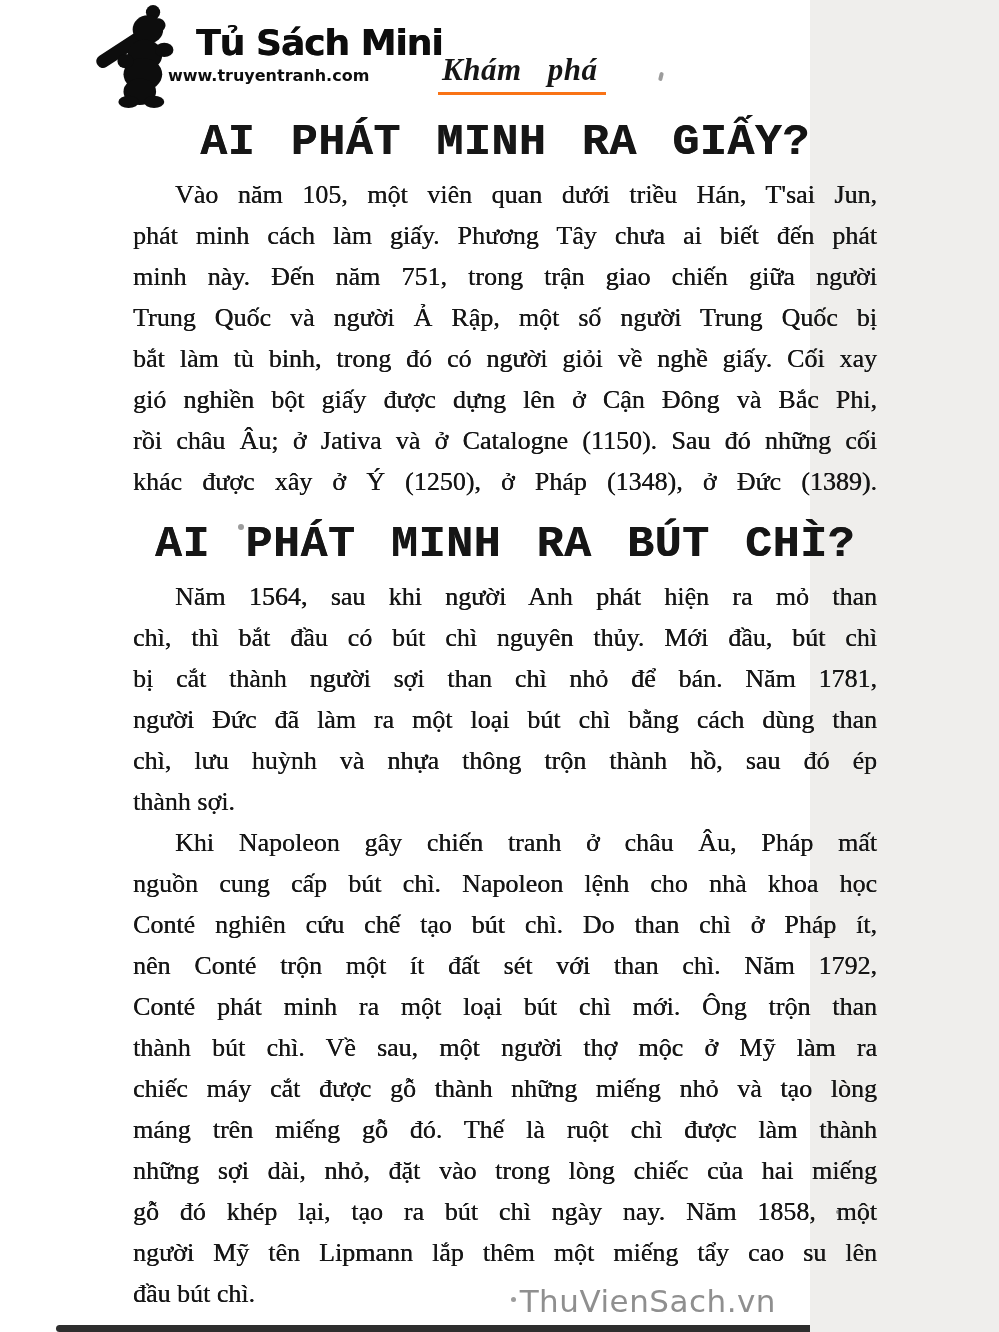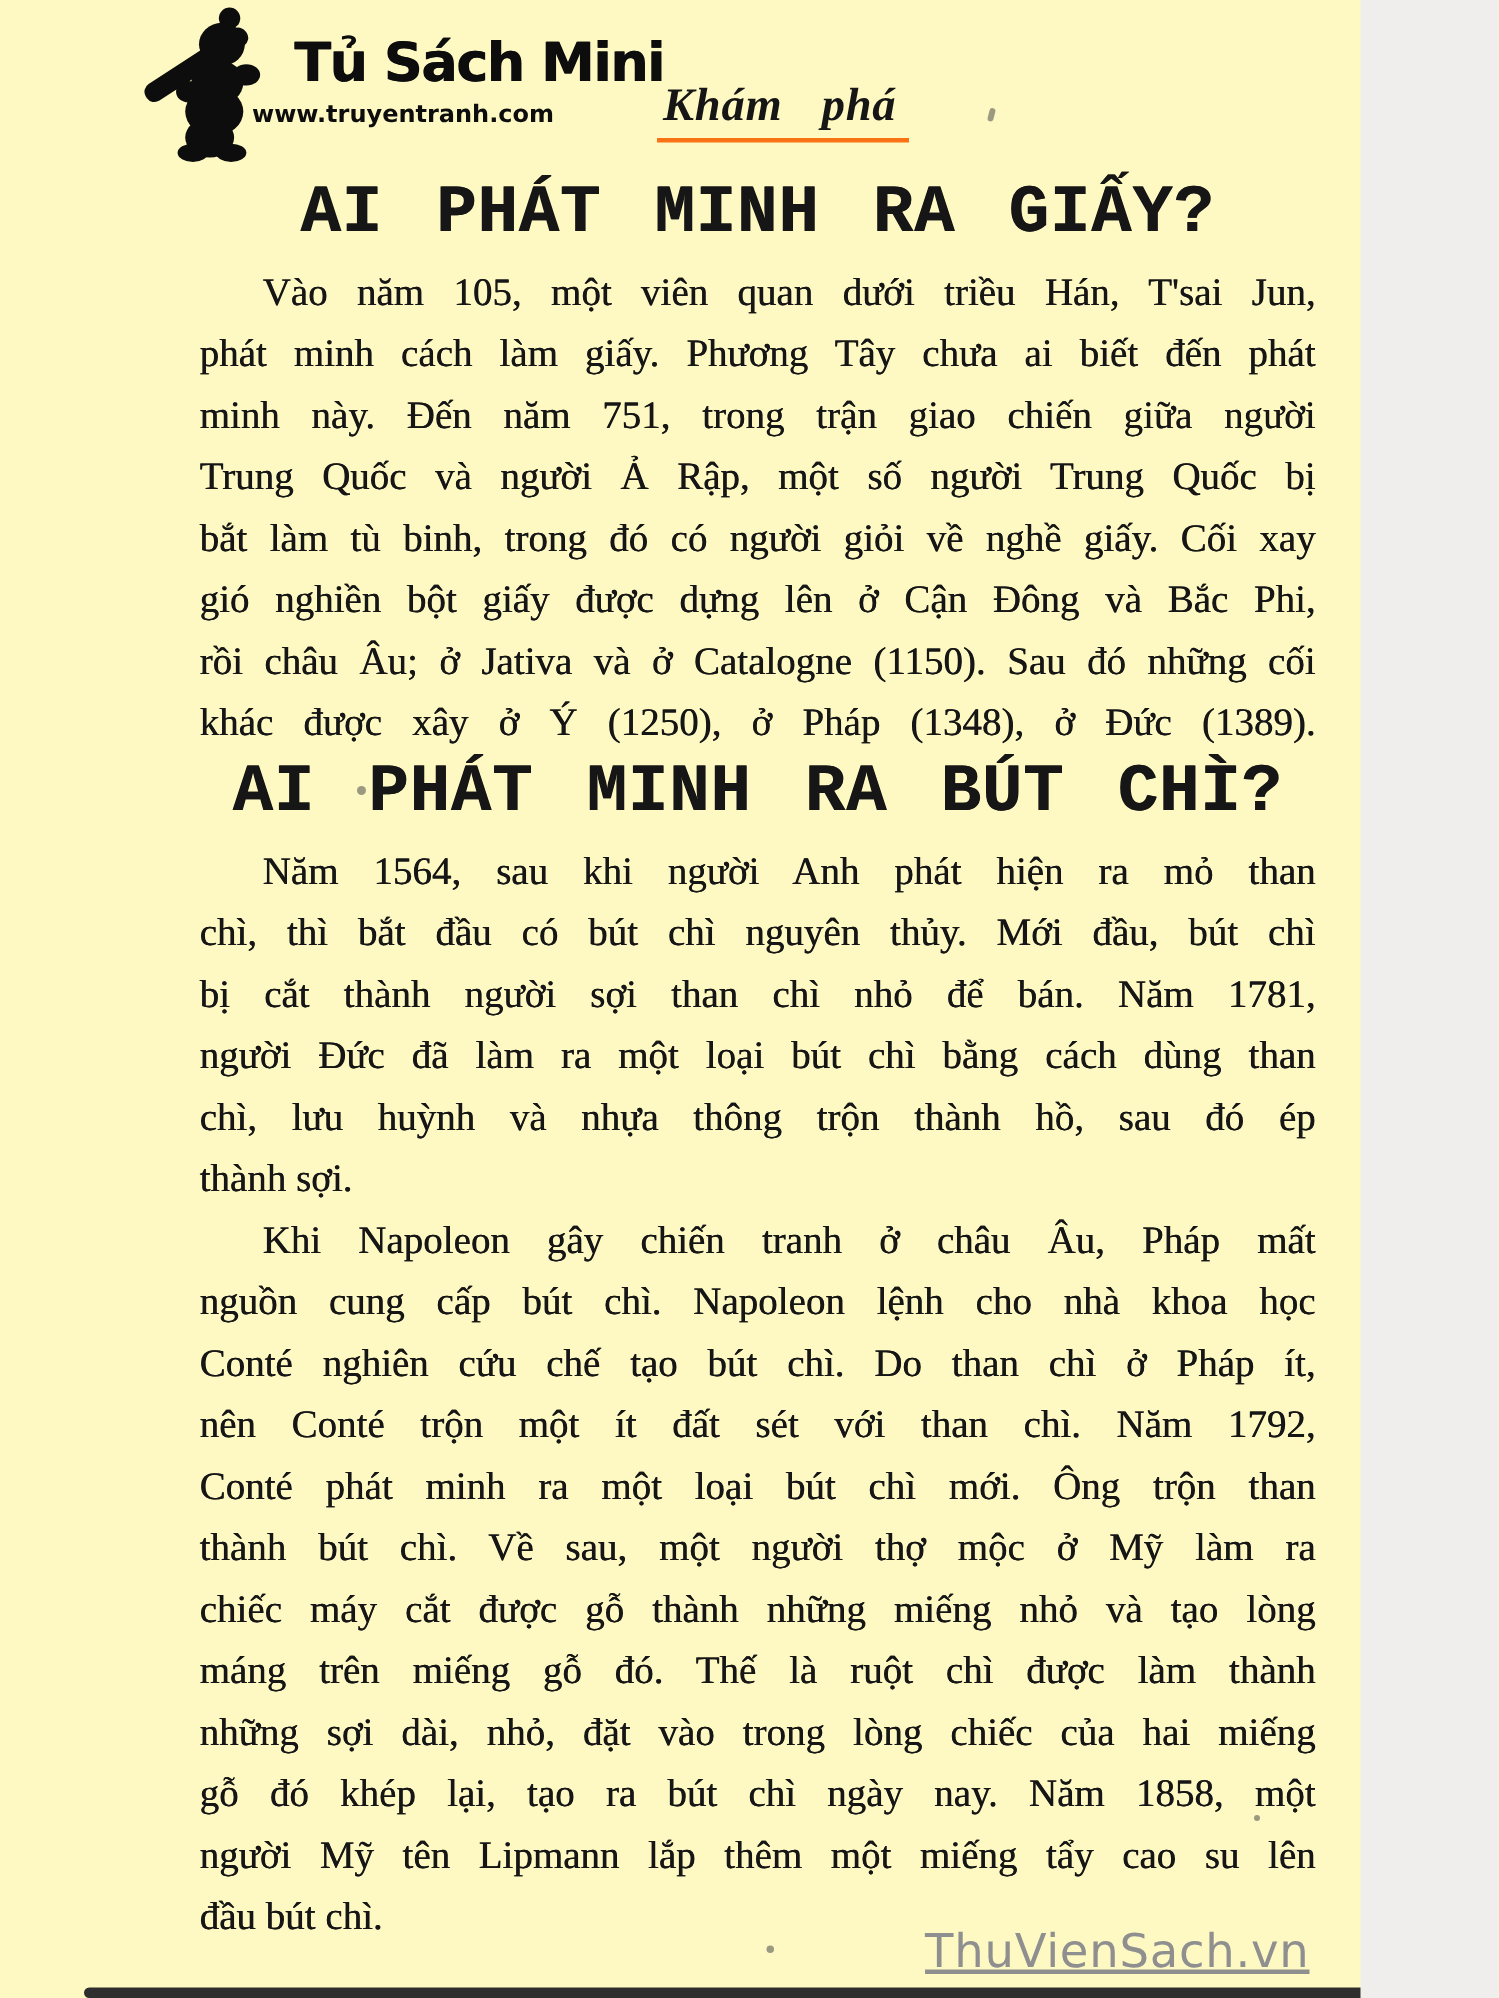--- a/index.html
+++ b/index.html
@@ -2,22 +2,22 @@
 <html><head>
 <meta charset="utf-8">
 <style>
   html,body{margin:0;padding:0;}
   body{
     width:999px;height:1332px;overflow:hidden;
     background:#efeeec;
     font-family:"Liberation Serif","DejaVu Serif",serif;
   }
   .page{
-    position:absolute;left:0;top:0;width:907px;height:1332px;
-    background:#fef9c3;
+    position:absolute;left:0;top:0;width:810px;height:1332px;
+    background:#ffffff;
     color:#161616;
   }
   
   .logo-svg{position:absolute;left:94px;top:2px;width:114px;height:106px;}
   .brand-name{
     position:absolute;left:196px;top:22px;
     font-family:"DejaVu Sans","Liberation Sans",sans-serif;
     font-weight:bold;font-size:36px;letter-spacing:-1px;color:#0d0d0d;
     text-shadow:0.5px 0 0 #0d0d0d;
     white-space:nowrap;
@@ -38,37 +38,36 @@
   
   .text-block{position:absolute;left:133px;top:120px;width:744px;}
   .sec-title{
     margin:0 0 8px 0;
     font-size:45px;font-weight:bold;text-align:center;
     letter-spacing:0.5px;word-spacing:8px;line-height:46px;
     text-shadow:0.4px 0 0 currentColor;
     white-space:nowrap;
     font-family:Liberation Mono, monospace;
   }
-  .sec-title.second{margin-top:4px;text-align:center;}
+  .sec-title.second{margin-top:20px;text-align:center;}
   .para{margin:0;}
   .ln{
     font-size:26px;line-height:41px;
     text-shadow:0.3px 0 0 currentColor;
     white-space:normal;
   }
   .ln.j{text-align:justify;text-align-last:justify;}
   .ln.end{text-align:left;}
   .ln.indent{padding-left:42px;}
   
   .watermark{
     position:absolute;right:34px;top:1283px;
     font-family:"DejaVu Sans","Liberation Sans",sans-serif;
     font-size:31px;color:#8f8f8f;letter-spacing:0.5px;
     white-space:nowrap;
-    text-decoration:underline;
   }
   .bottom-bar{
     position:absolute;left:56px;top:1325px;right:0;height:7px;
     background:#2e2e2e;border-radius:4px 0 0 4px;
   }
   .speck{position:absolute;background:#4a4a4a;border-radius:50%;opacity:0.55;}
   .speck.s1{left:238px;top:524px;width:6px;height:6px;}
   .speck.s2{left:659px;top:72px;width:4px;height:9px;border-radius:2px;transform:rotate(14deg);}
   .speck.s3{left:511px;top:1297px;width:5px;height:5px;}
   .speck.s4{left:836px;top:1210px;width:4px;height:4px;}

